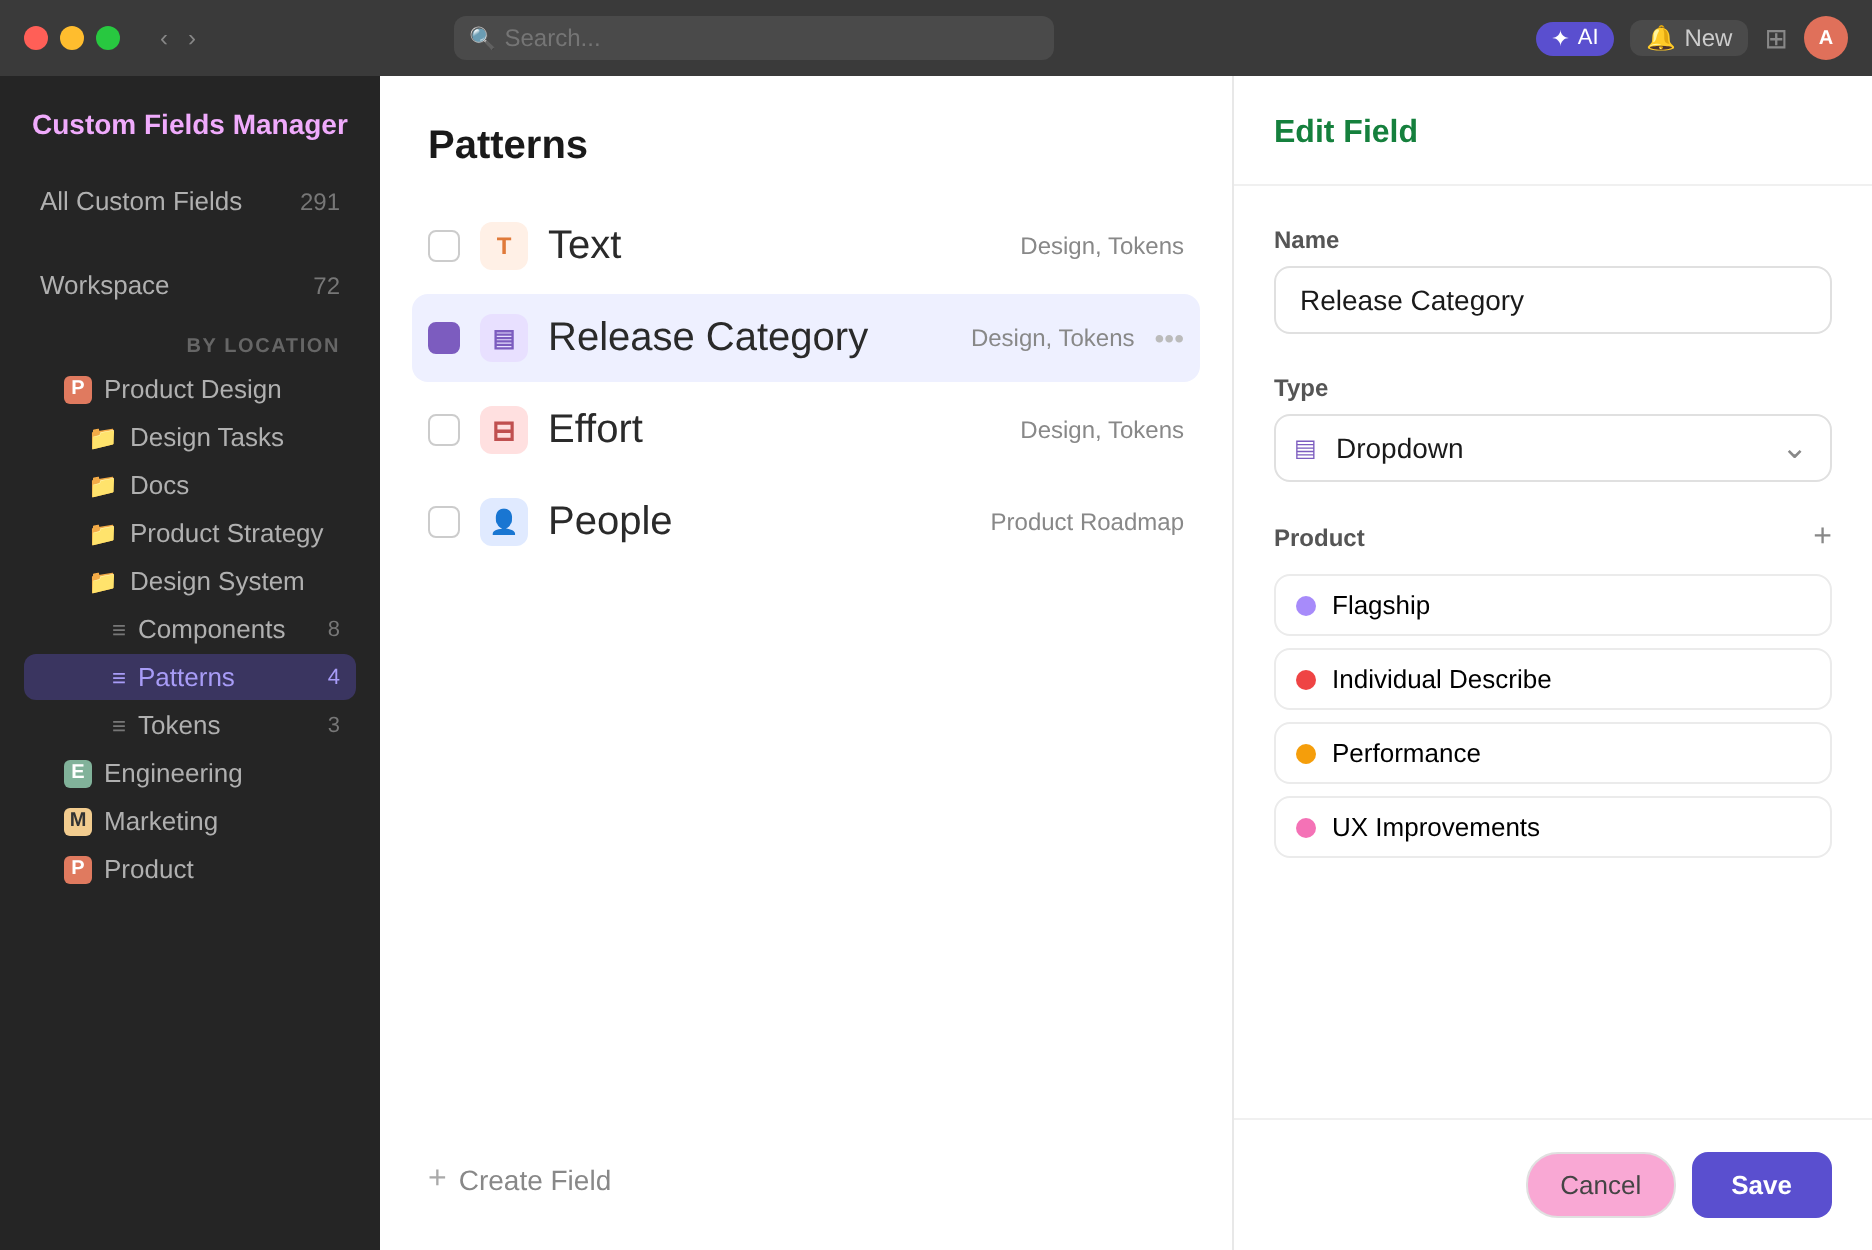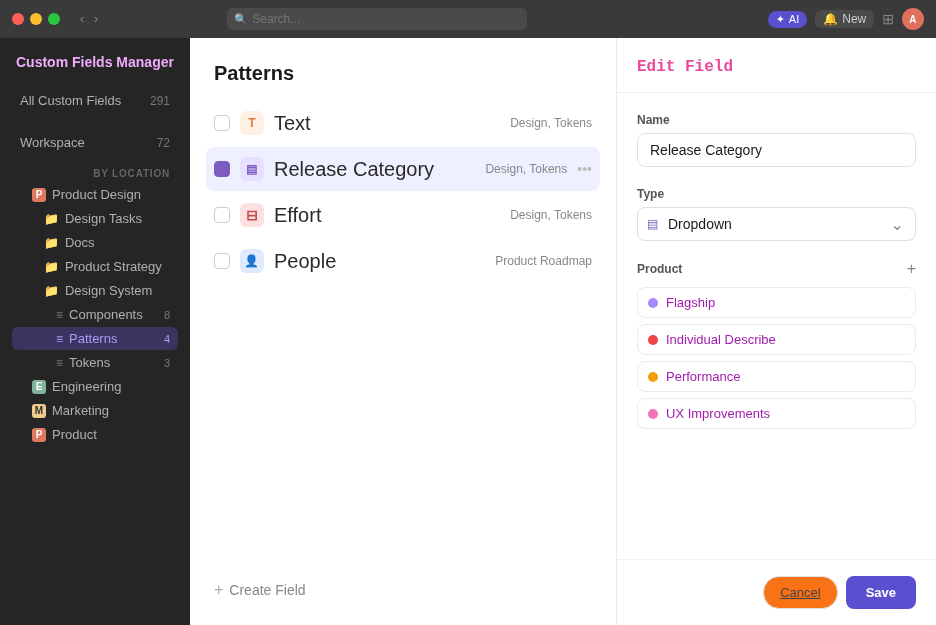--- a/index.html
+++ b/index.html
@@ -266,24 +266,23 @@
       width: 320px;
       background: #ffffff;
       border-left: 1px solid #e8e8e8;
       display: flex;
       flex-direction: column;
       flex-shrink: 0;
     }
     .edit-panel-header {
       font-size: 16px;
       font-weight: 600;
-      color: #ec4899;
+      color: #15803d;
       padding: 20px 20px 16px;
       border-bottom: 1px solid #f0f0f0;
-      font-family: Liberation Mono, monospace;
     }
     .edit-panel-body {
       flex: 1;
       padding: 20px;
       overflow-y: auto;
     }
     .field-group {
       margin-bottom: 20px;
     }
     .field-label {
@@ -373,21 +372,21 @@
     }
     .option-item {
       display: flex;
       align-items: center;
       gap: 8px;
       padding: 7px 10px;
       border: 1.5px solid #ebebeb;
       border-radius: 8px;
       margin-bottom: 6px;
       font-size: 13px;
-      color: #a21caf;
+      color: #000000;
     }
     .option-dot {
       width: 10px;
       height: 10px;
       border-radius: 50%;
       flex-shrink: 0;
     }
     .dot-purple { background: #a78bfa; }
     .dot-red { background: #ef4444; }
     .dot-pink { background: #f472b6; }
@@ -397,26 +396,25 @@
       padding: 16px 20px;
       border-top: 1px solid #f0f0f0;
       display: flex;
       justify-content: flex-end;
       gap: 8px;
     }
     .btn-cancel {
       padding: 8px 16px;
       border: 1.5px solid #e0e0e0;
       border-radius: 16px;
-      background: #f97316;
+      background: #f9a8d4;
       font-size: 13px;
       color: #444;
       cursor: pointer;
       font-weight: 500;
-      text-decoration: underline;
     }
     .btn-save {
       padding: 8px 20px;
       border: none;
       border-radius: 8px;
       background: #5a4fcf;
       font-size: 13px;
       color: white;
       cursor: pointer;
       font-weight: 600;

